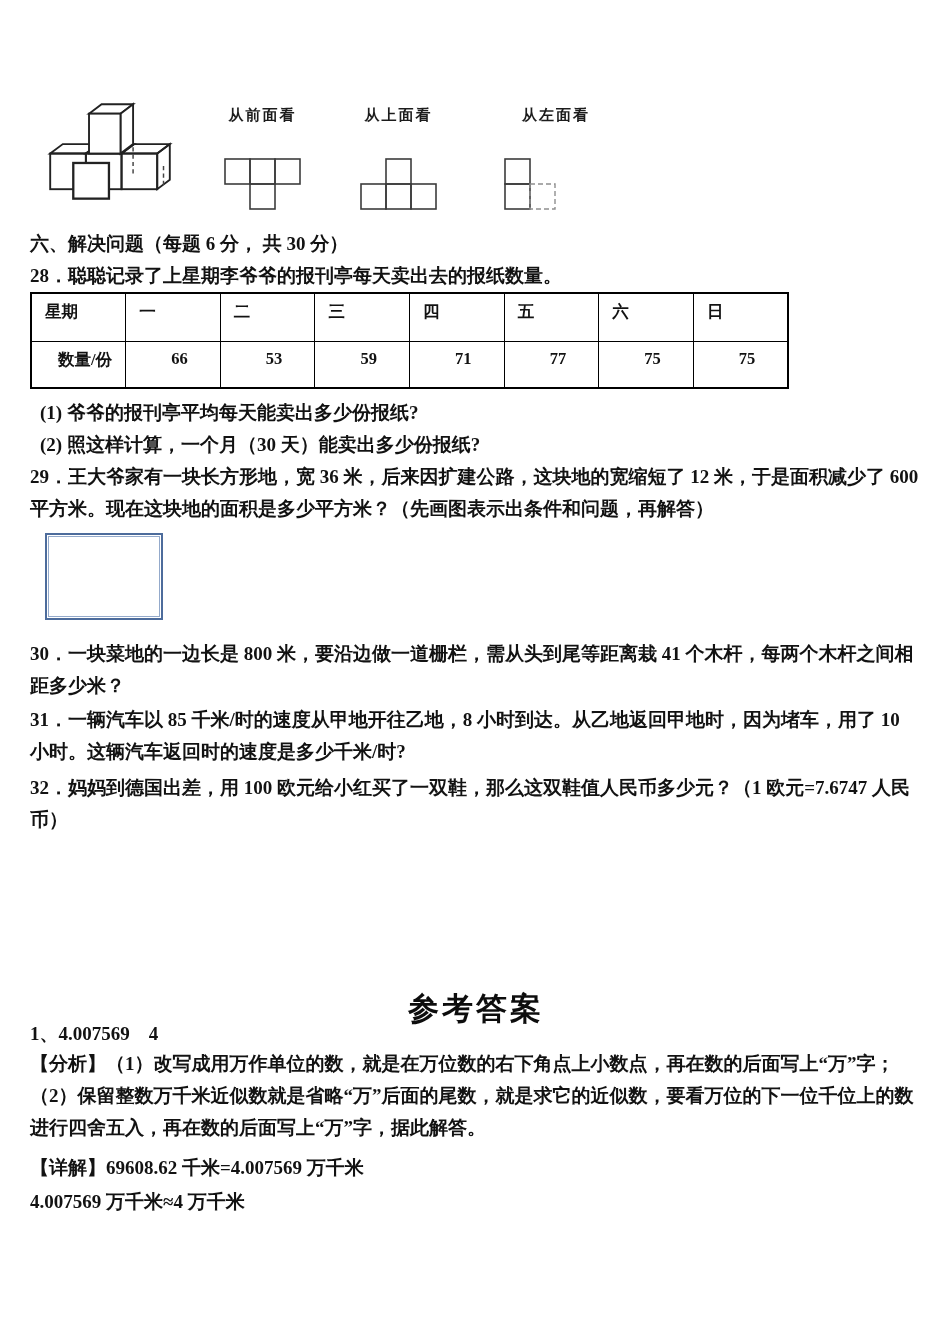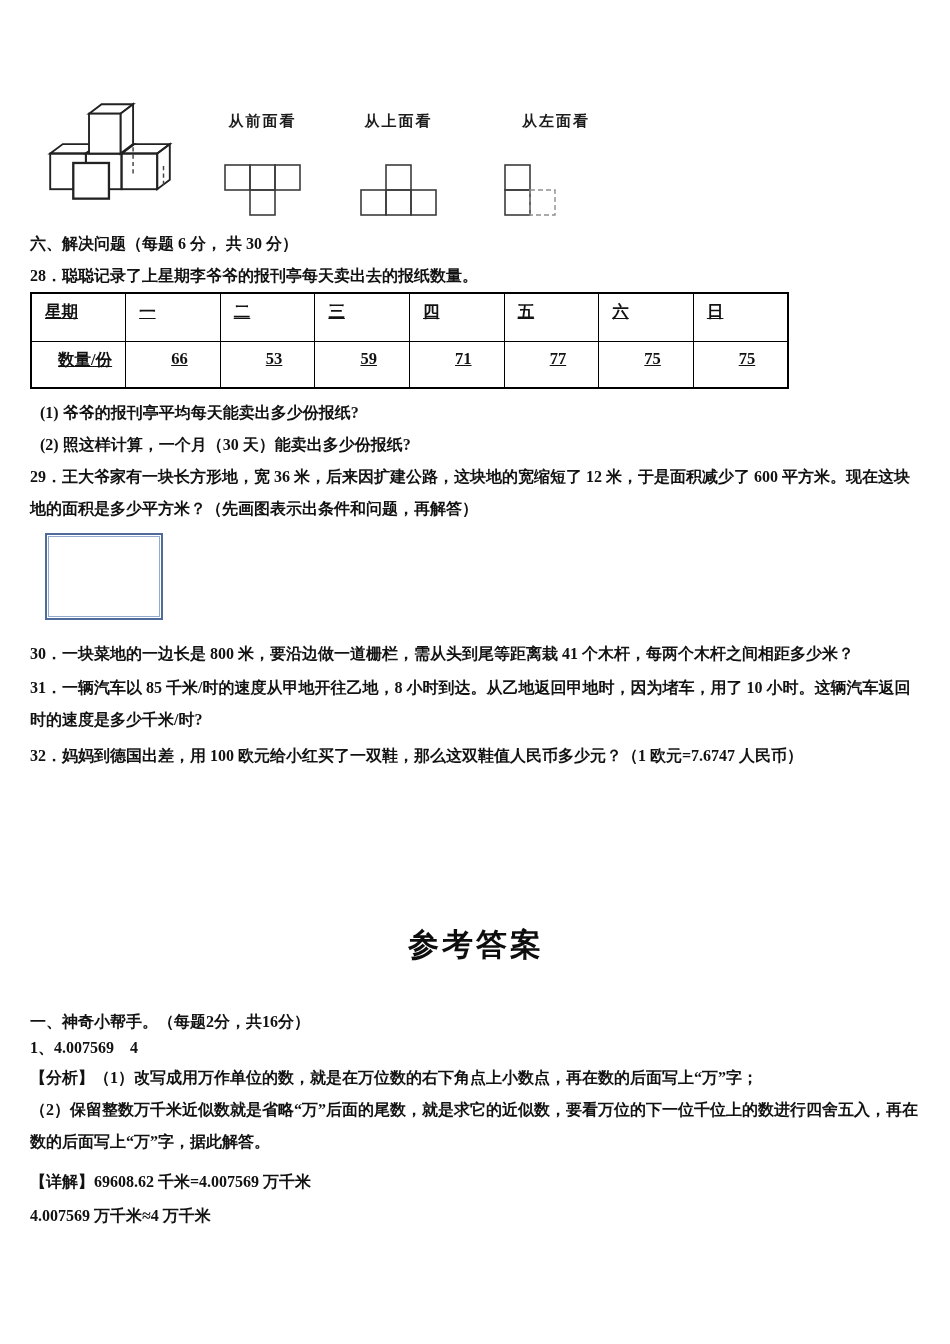--- a/index.html
+++ b/index.html
@@ -10,55 +10,54 @@
     color: #121212;
     font-family: "Liberation Serif", "DejaVu Serif", serif;
     font-weight: 700;
     overflow: hidden;
   }
   .page { width: 950px; height: 1344px; position: relative; }
 
   
   .figure-area { position: relative; height: 222px; width: 100%; }
   .cube3d { position: absolute; left: 46px; top: 102px; }
-  .view { position: absolute; top: 112px; text-align: center; }
+  .view { position: absolute; top: 106px; text-align: center; }
   .view-label {
     font-size: 15px; font-weight: 700; letter-spacing: 2px;
     white-space: nowrap; color: #1c1c1c;
     font-family: "Liberation Sans", "DejaVu Sans", sans-serif;
   }
   .view svg { display: block; margin: 33px auto 0 auto; }
   .v-front { left: 224px; width: 77px; }
   .v-top   { left: 360px; width: 77px; }
   .v-left  { left: 504px; width: 52px; }
   .v-left .view-label { margin-left: 18px; }
 
   
   .content { padding: 0 28px 0 30px; }
-  .content p { margin: 0; font-size: 16px; line-height: 32px; }
+  .content p { margin: 0; font-size: 19px; line-height: 32px; }
   #heading6 { margin-top: 6px; }
   #sub1 { margin-top: 8px; padding-left: 10px; }
   #sub2 { padding-left: 10px; }
   #q29 { margin-top: 0; }
   #q30 { margin-top: 18px; }
   #q31 { margin-top: 2px; }
   #q32 { margin-top: 4px; }
 
   
   table.sales {
     border-collapse: collapse; table-layout: fixed;
     width: 759px; margin-top: 0;
     border: 2px solid #000;
     font-size: 16.5px; font-weight: 700;
   }
   table.sales td {
     border: 1px solid #000;
     vertical-align: top;
     padding: 7px 0 0 13px;
-    text-decoration: underline;
   }
   table.sales tr.r1 td { height: 48px; }
   table.sales tr.r2 td { height: 47px; text-align: center; }
 
   
   .drawing-box {
     width: 118px; height: 87px;
     margin: 8px 0 0 15px;
     border: 2px solid #4d6c9c;
     box-shadow: inset 0 0 0 1px #ffffff, inset 0 0 0 2px #94aacb;
@@ -182,20 +181,19 @@
     <p id="q29">29．王大爷家有一块长方形地，宽 36 米，后来因扩建公路，这块地的宽缩短了 12 米，于是面积减少了 600 平方米。现在这块地的面积是多少平方米？（先画图表示出条件和问题，再解答）</p>
 
     <div class="drawing-box"></div>
 
     <p id="q30">30．一块菜地的一边长是 800 米，要沿边做一道栅栏，需从头到尾等距离栽 41 个木杆，每两个木杆之间相距多少米？</p>
     <p id="q31">31．一辆汽车以 85 千米/时的速度从甲地开往乙地，8 小时到达。从乙地返回甲地时，因为堵车，用了 10 小时。这辆汽车返回时的速度是多少千米/时?</p>
     <p id="q32">32．妈妈到德国出差，用 100 欧元给小红买了一双鞋，那么这双鞋值人民币多少元？（1 欧元=7.6747 人民币）</p>
 
     <p id="ans-title">参考答案</p>
 
-    <p id="ans-heading">一、神奇小帮手。（每题2分，共16分）</p>
     <p id="answer1">1、4.007569　4</p>
     <p id="analysis1">【分析】（1）改写成用万作单位的数，就是在万位数的右下角点上小数点，再在数的后面写上“万”字；</p>
     <p id="analysis2">（2）保留整数万千米近似数就是省略“万”后面的尾数，就是求它的近似数，要看万位的下一位千位上的数进行四舍五入，再在数的后面写上“万”字，据此解答。</p>
     <p id="detail1">【详解】69608.62 千米=4.007569 万千米</p>
     <p id="detail2">4.007569 万千米≈4 万千米</p>
   </div>
 </div>
 
 </body></html>

